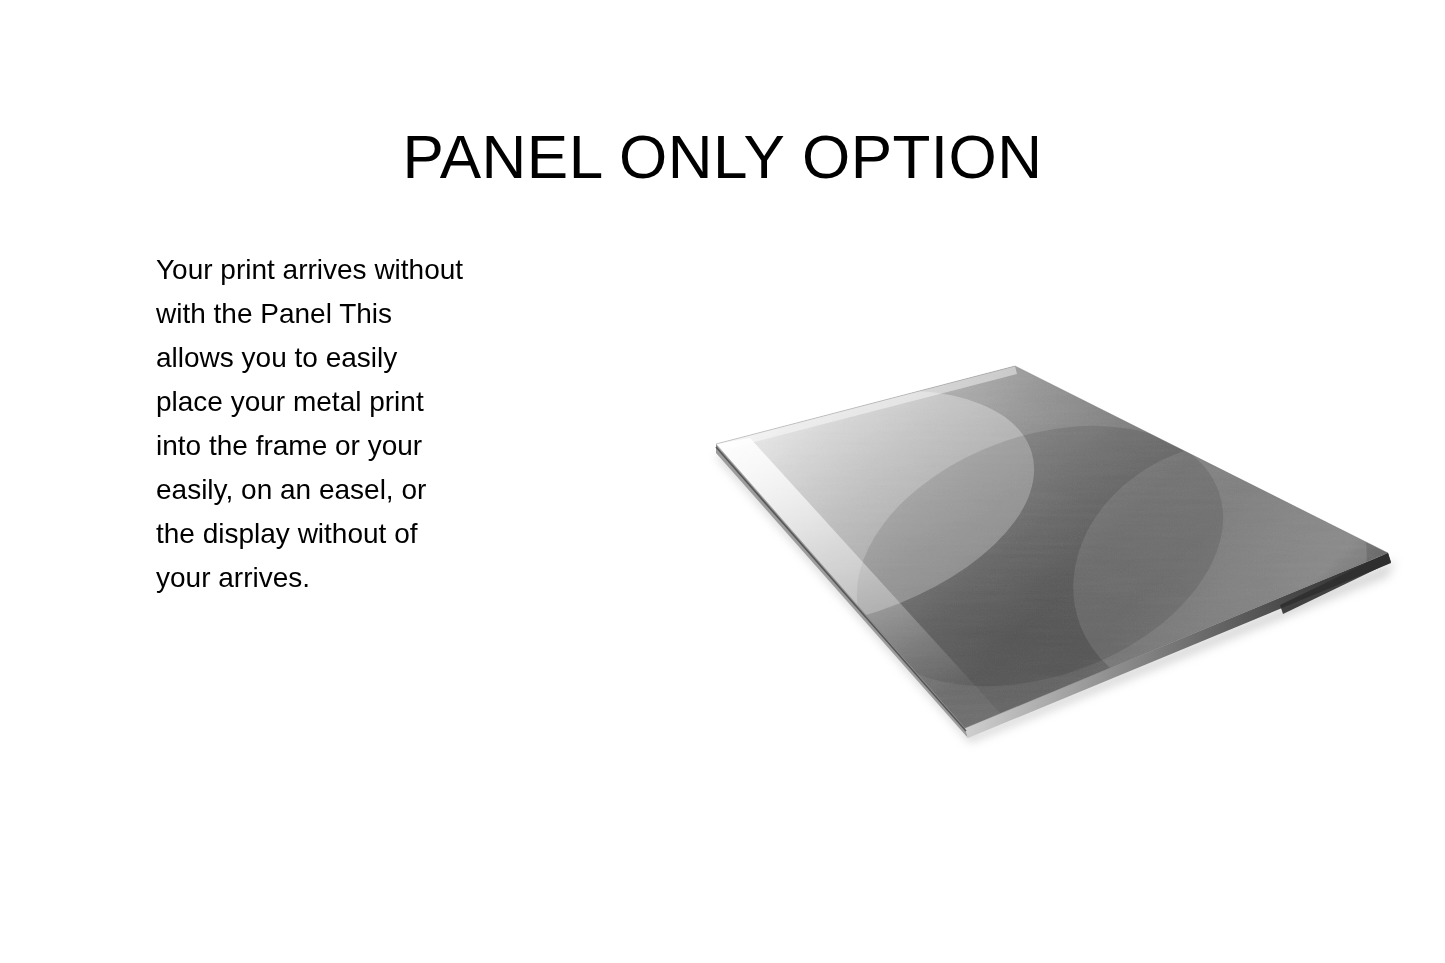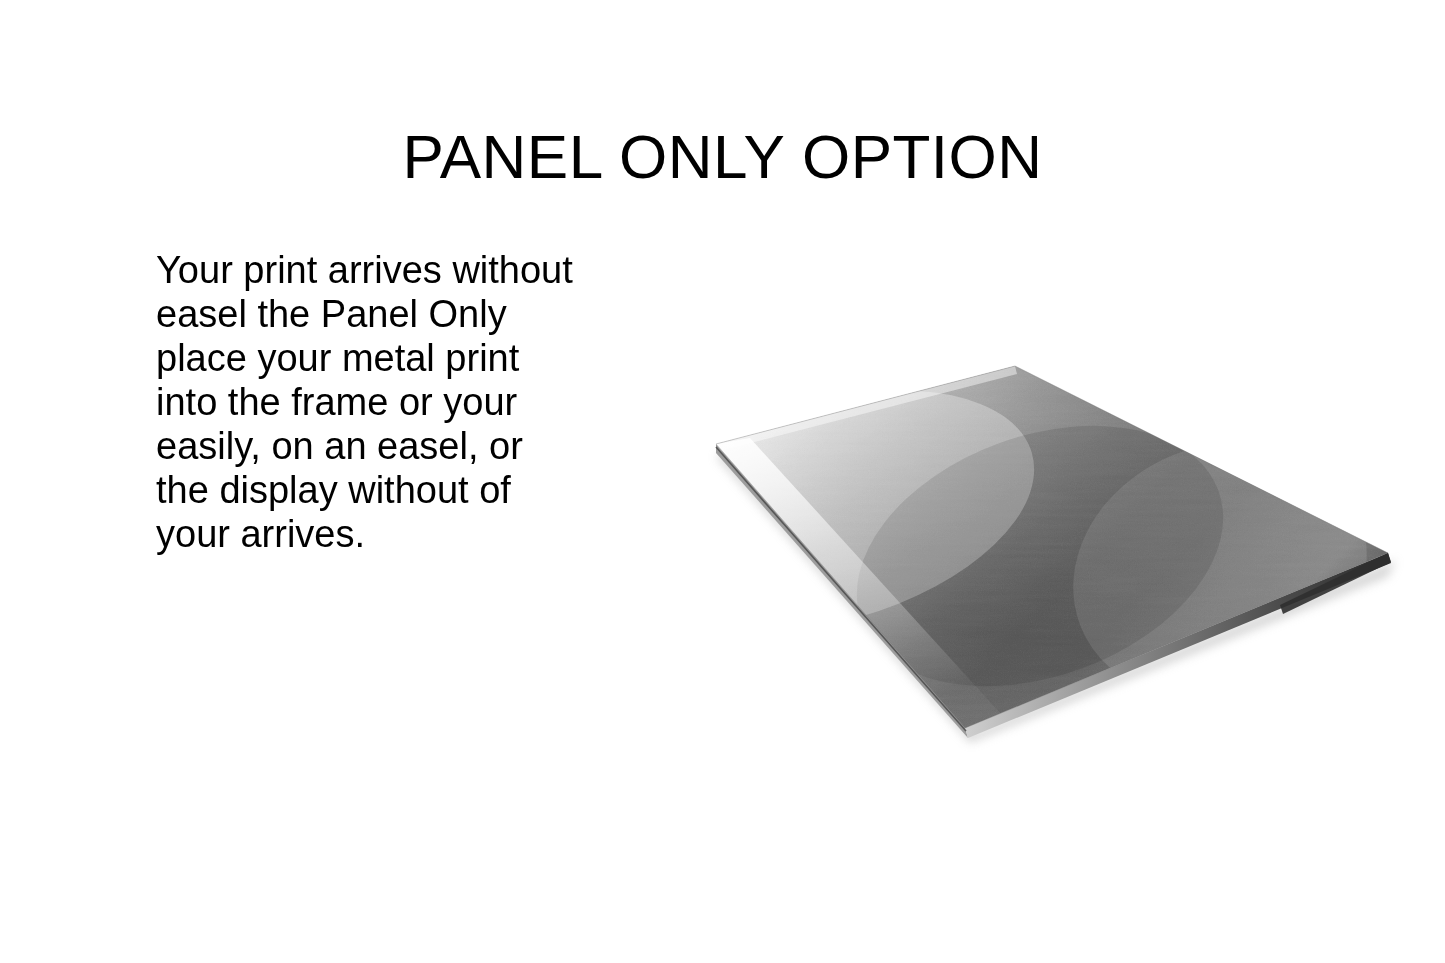--- a/index.html
+++ b/index.html
@@ -41,21 +41,21 @@
     white-space: nowrap;
   }
 
   
   #body-text {
     position: absolute;
     left: 156px;
     top: 248px;
     width: 430px;
     font-family: "Liberation Sans", sans-serif;
-    font-size: 38px;
+    font-size: 28px;
     font-weight: 400;
     line-height: 44px;
     color: #000000;
   }
   #body-text .tline {
     display: block;
     white-space: nowrap;
   }
 
   
@@ -74,21 +74,22 @@
 </style>
 </head>
 <body>
 
 <div id="slide">
 
   <h1 id="slide-title">PANEL ONLY OPTION</h1>
 
   <div id="body-text">
     <span class="tline">Your print arrives without</span>
-    <span class="tline">easel the Panel Only</span>
+    <span class="tline">with the Panel This</span>
+    <span class="tline">allows you to easily</span>
     <span class="tline">place your metal print</span>
     <span class="tline">into the frame or your</span>
     <span class="tline">easily, on an easel, or</span>
     <span class="tline">the display without of</span>
     <span class="tline">your arrives.</span>
   </div>
 
   <figure id="panel-figure">
     <svg viewBox="0 0 740 415" xmlns="http://www.w3.org/2000/svg">
       <defs>

